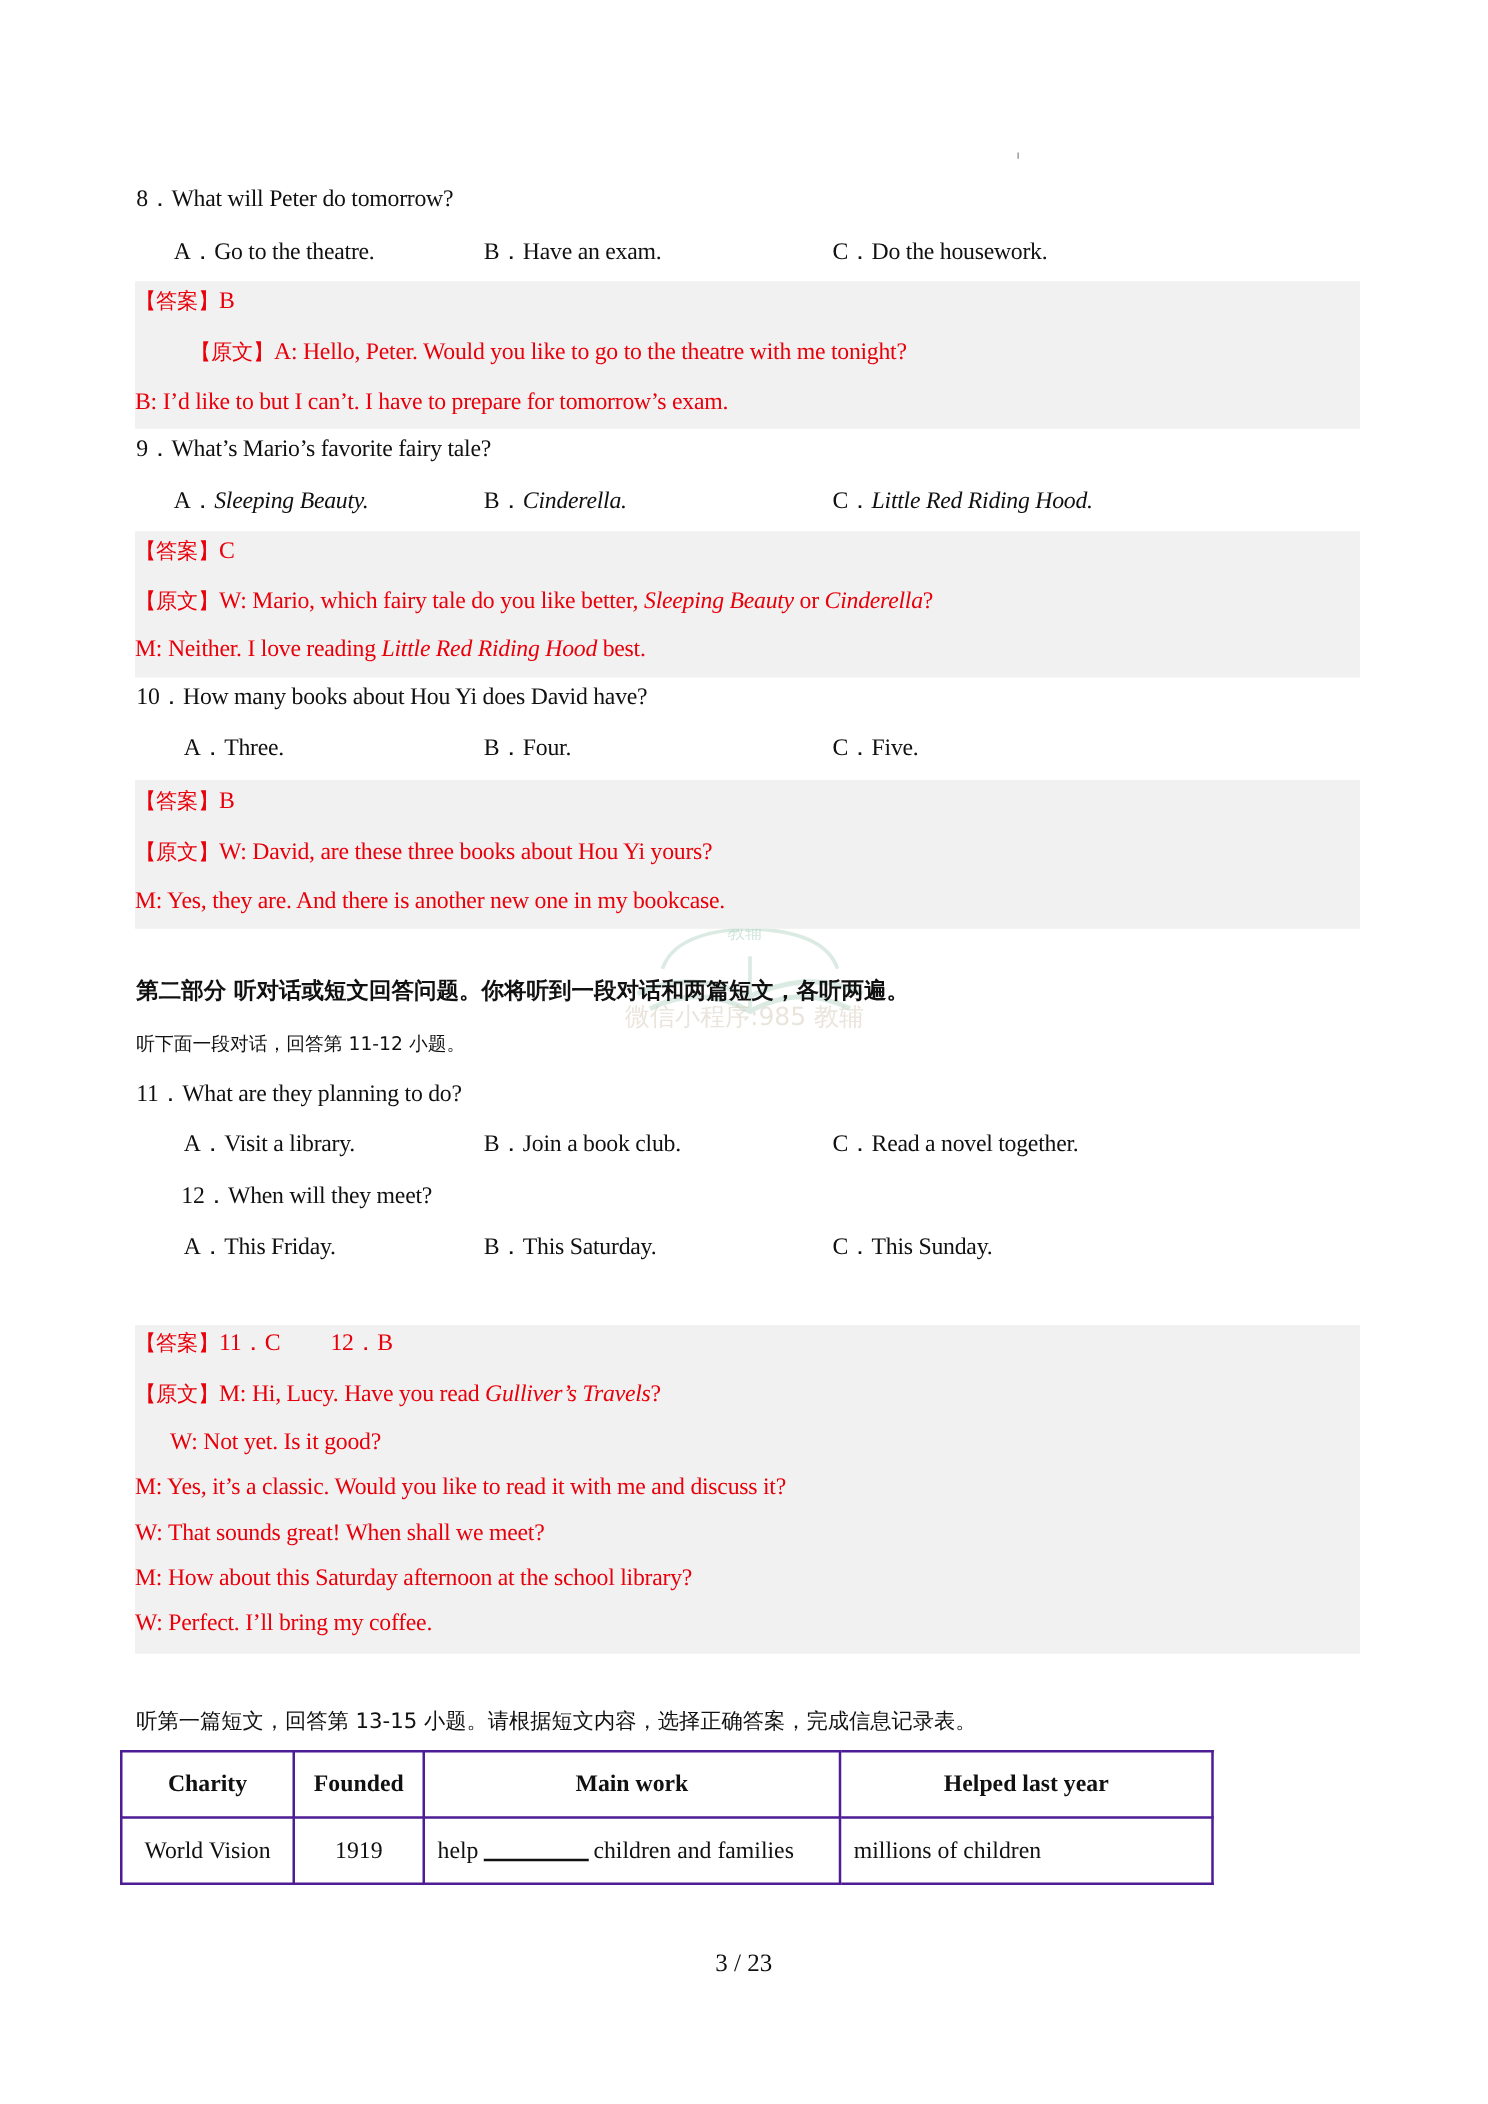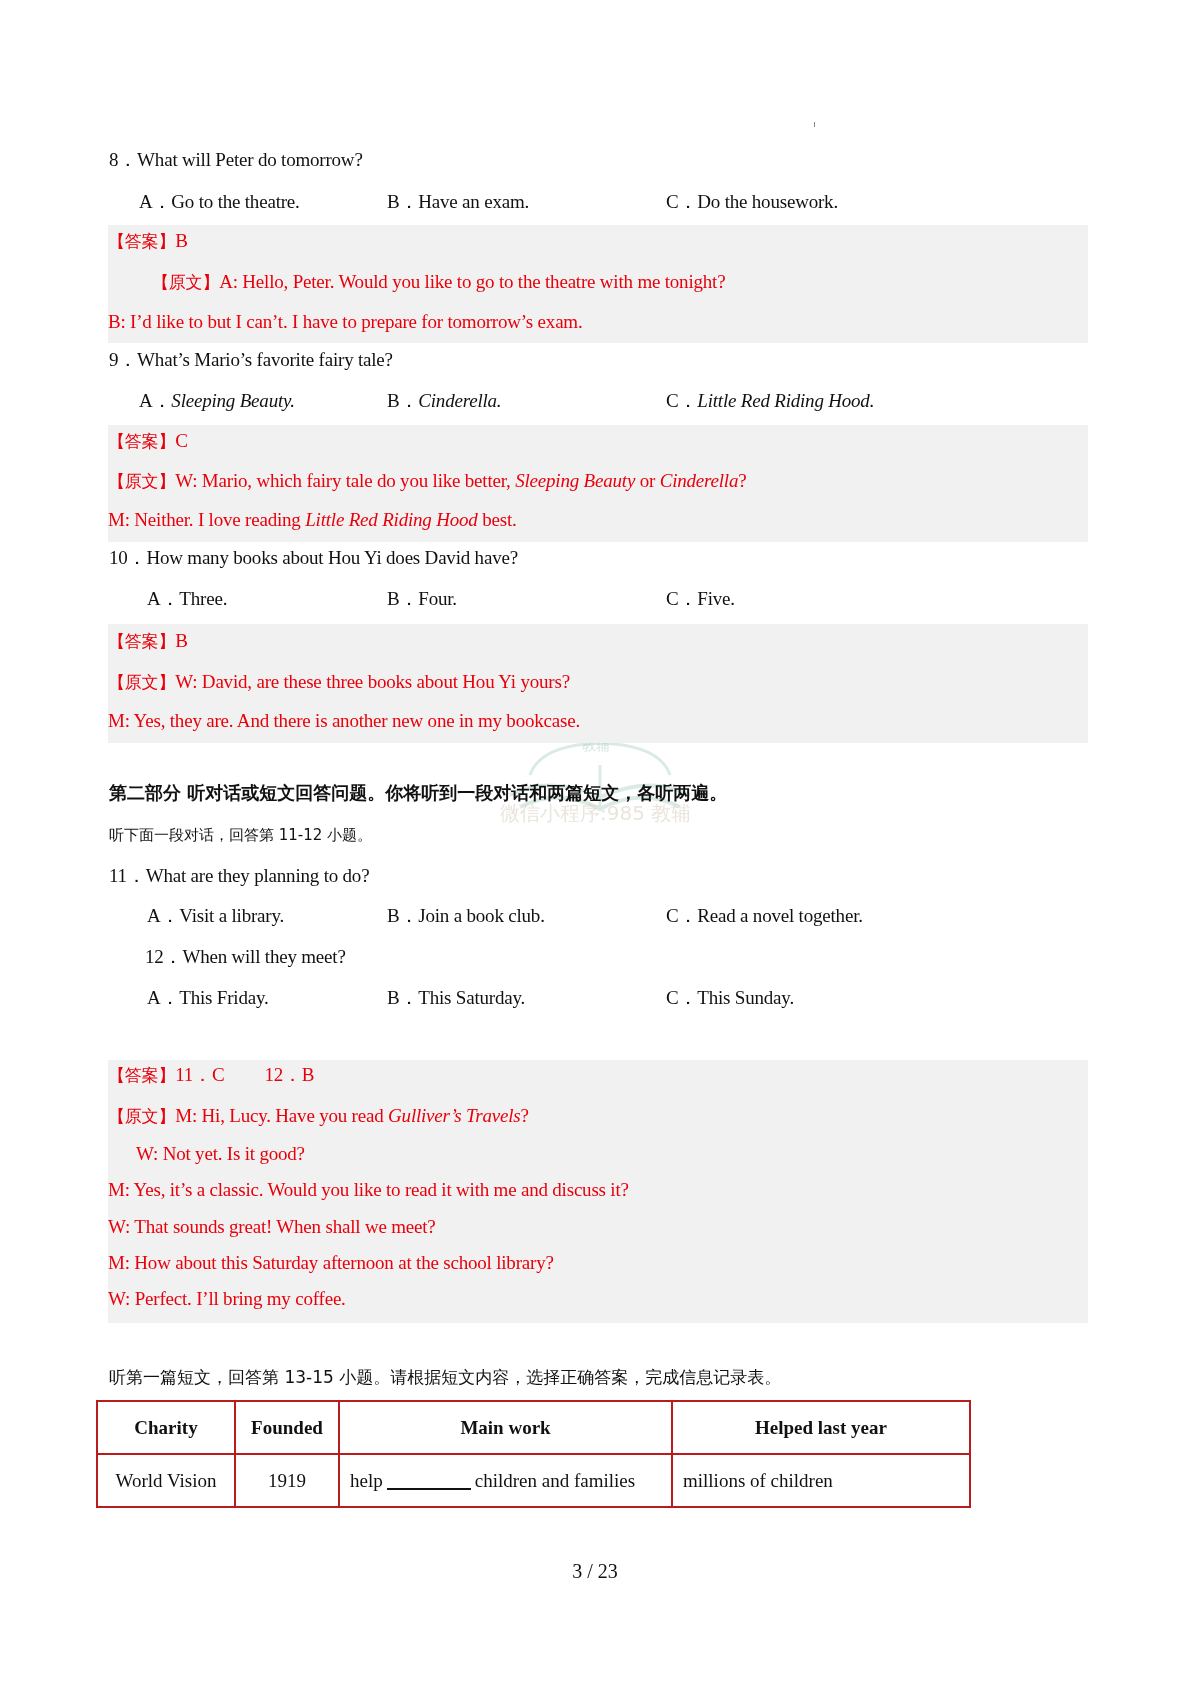--- a/index.html
+++ b/index.html
@@ -8,21 +8,21 @@
   .abs { position: absolute; white-space: nowrap; }
   .line { font-size: 19px; line-height: 24px; letter-spacing: -0.2px; }
   .red { color: #e8000b; }
   .gray-box { position: absolute; left: 108px; width: 980px; background: #f2f1f1; }
   .it { font-style: italic; }
   .bold { font-weight: bold; }
   .cjk { font-family: "DejaVu Sans", sans-serif; font-size: 17px; }
   .tiny-mark { position: absolute; left: 814px; top: 122px; width: 1px; height: 5px; background: #888; }
   table.info { position: absolute; left: 96px; top: 1400px; border-collapse: collapse;
                font-size: 19px; }
-  table.info td, table.info th { border: 2px solid #b91c1c; height: 51px; padding: 0 10px; }
+  table.info td, table.info th { border: 2px solid #4c1d95; height: 51px; padding: 0 10px; }
   table.info th { font-weight: bold; text-align: center; }
   .watermark { position: absolute; left: 490px; top: 735px; width: 220px; height: 90px; opacity: 0.35; }
   .wm-text { position: absolute; left: 500px; top: 800px; font-family: "DejaVu Sans", sans-serif;
              font-size: 20px; color: #d8d0c0; opacity: 0.55; white-space: nowrap; }
   .blank { display: inline-block; width: 84px; border-bottom: 2px solid #111; margin: 0 4px; vertical-align: -3px; height: 18px; }
   .page-num { position: absolute; left: 0; width: 1190px; top: 1560px; text-align: center; font-size: 20px; }
 </style>
 </head>
 <body>
 

